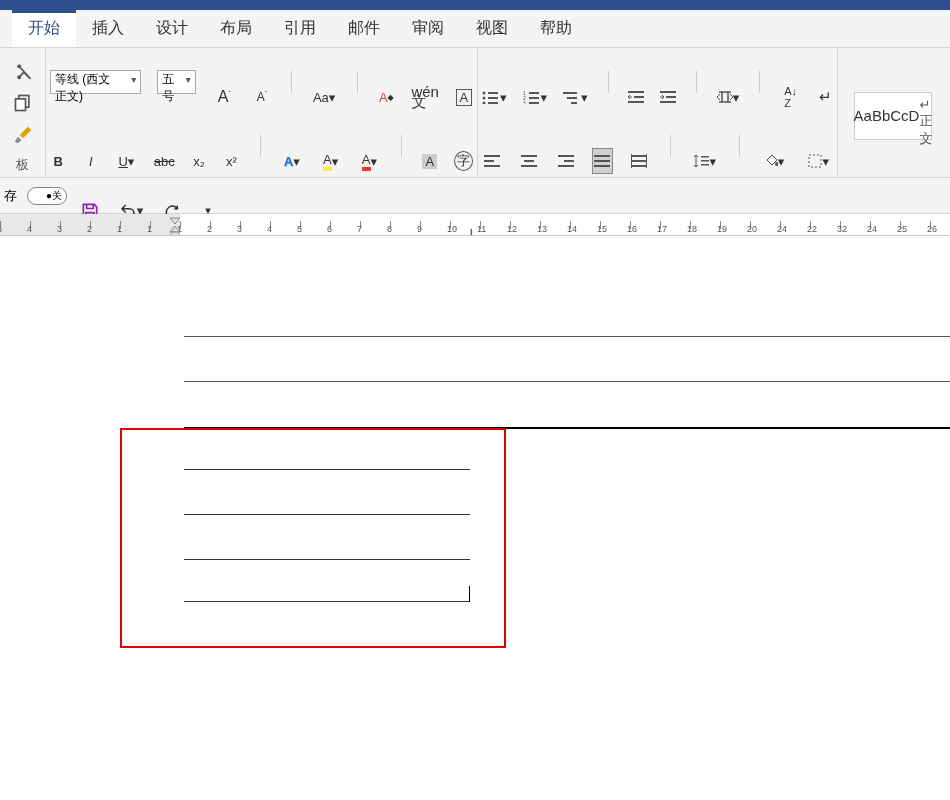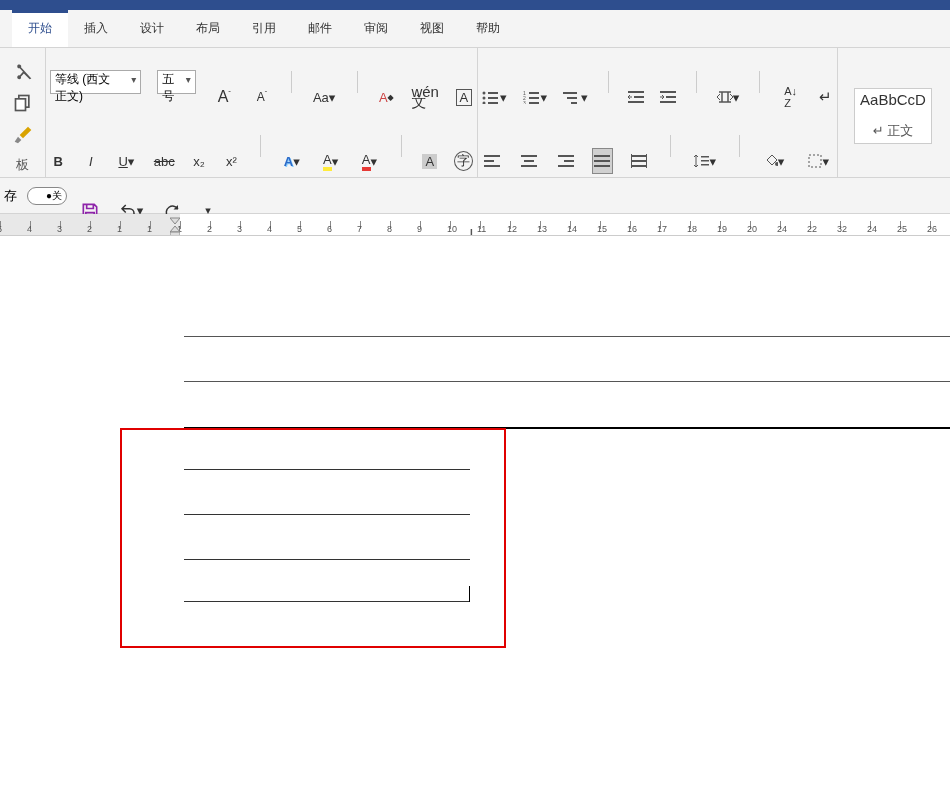--- a/index.html
+++ b/index.html
@@ -1,21 +1,21 @@
 <!DOCTYPE html>
 <html><head>
 <meta charset="utf-8">
 <style>
 * { box-sizing: border-box; margin: 0; padding: 0; }
 body { font-family: "Microsoft YaHei", sans-serif; font-size: 13px; background: #f8f8f8; width: 950px; height: 800px; overflow: hidden; }
 
 
 .tabs { background: #2e4e8e; height: 10px; }
 .menu-tabs { display: flex; background: #f4f4f4; border-bottom: 1px solid #d4d4d4; height: 38px; align-items: stretch; padding-left: 12px; }
-.menu-tab { padding: 8px 16px; cursor: pointer; color: #333; font-size: 12px; display: flex; align-items: center; }
+.menu-tab { padding: 8px 16px; cursor: pointer; color: #333; font-size: 16px; display: flex; align-items: center; }
 .menu-tab.active { background: #fff; border-top: 3px solid #2e4e8e; color: #2e4e8e; font-weight: 500; padding-top: 5px; }
 
 
 .ribbon { background: #f4f4f4; border-bottom: 1px solid #d4d4d4; display: flex; height: 130px; }
 .ribbon-group { border-right: 1px solid #d4d4d4; display: flex; flex-direction: column; padding: 6px 4px 0 4px; }
 .ribbon-group-label { text-align: center; color: #555; font-size: 13px; padding: 4px 0 6px 0; }
 .ribbon-rows { display: flex; flex-direction: column; gap: 8px; flex: 1; }
 .ribbon-row { display: flex; align-items: center; gap: 16px; }
 
 .clipboard-col { display: flex; flex-direction: column; gap: 6px; align-items: center; padding: 4px 6px; }
@@ -26,21 +26,21 @@
 .font-select::after { content: "▾"; position: absolute; right: 4px; top: 3px; font-size: 10px; color: #555; }
 .font-name { width: 120px; }
 .font-size { width: 44px; }
 
 .rb { width: 26px; height: 26px; display: flex; align-items: center; justify-content: center; cursor: pointer; color: #333; margin-top: 30px; }
 .rb.wide { width: 36px; }
 .sep { width: 1px; height: 22px; background: #ccc; margin: 0 4px; }
 
 .align-btn.active { background: #d0d0d0; border: 1px solid #888; }
 
-.style-gallery { background: #fff; border: 1px solid #ccc; padding: 4px 8px; width: 78px; height: 56px; display: flex; flex-direction: column; align-items: center; justify-content: center; cursor: pointer; }
+.style-gallery { background: #fff; border: 1px solid #ccc; padding: 4px 8px; width: 78px; height: 48px; display: flex; flex-direction: row; align-items: center; justify-content: center; cursor: pointer; }
 .style-gallery .sample { font-size: 15px; color: #333; }
 .style-gallery .label { font-size: 13px; color: #555; margin-top: 14px; }
 
 
 .qat { background: #f4f4f4; border-bottom: 1px solid #d4d4d4; height: 36px; display: flex; align-items: center; padding-left: 4px; gap: 10px; }
 .toggle { display: inline-flex; align-items: center; border: 1px solid #888; border-radius: 10px; width: 40px; height: 18px; padding: 0 4px; justify-content: flex-end; font-size: 10px; background: #fff; }
 
 
 .ruler { background: #fff; height: 22px; border-bottom: 1px solid #ccc; position: relative; font-size: 9px; color: #555; overflow: hidden; }
 .ruler-inner { position: absolute; left: 0; top: 0; height: 100%; display: flex; align-items: center; }

